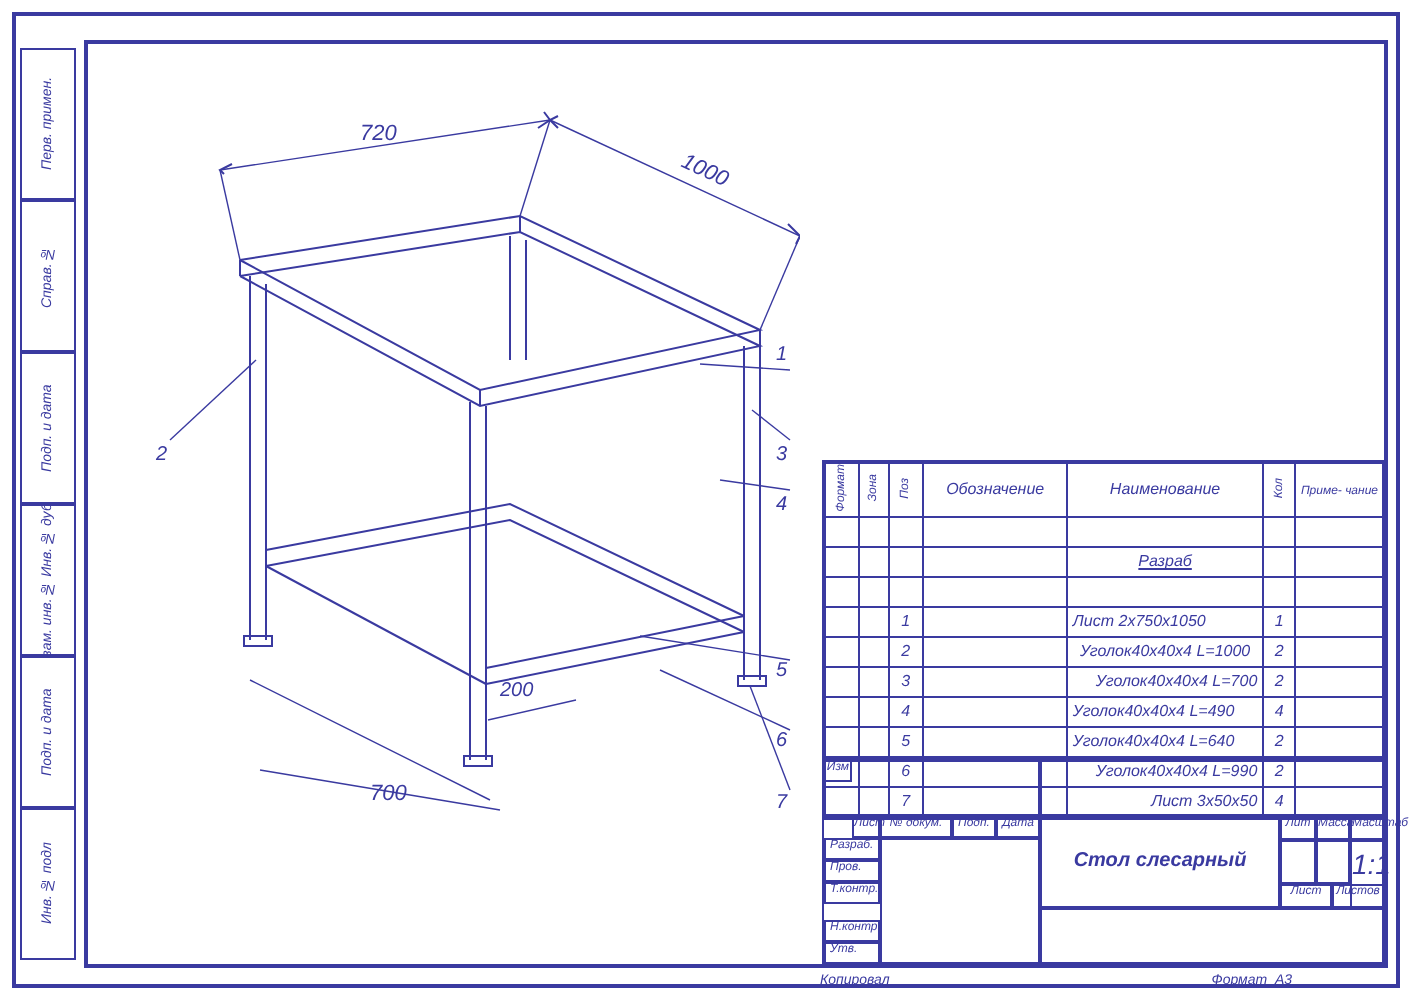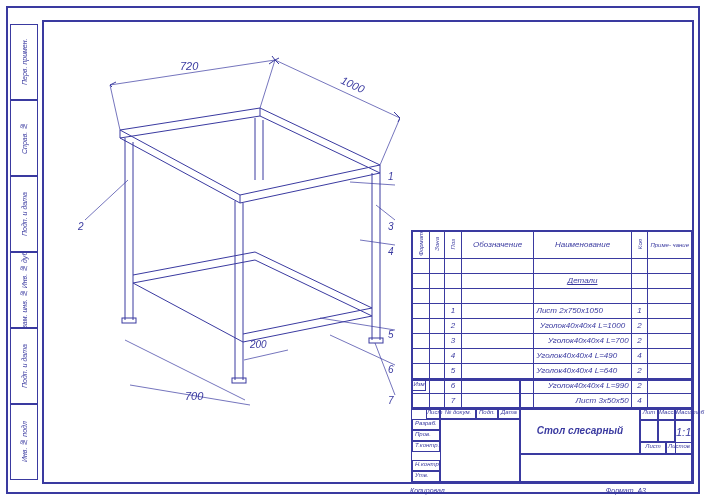--- a/index.html
+++ b/index.html
@@ -124,21 +124,21 @@
             <td></td>
             <td></td>
             <td></td>
             <td></td>
           </tr>
       <tr>
             <td></td>
             <td></td>
             <td></td>
             <td></td>
-            <td style="text-decoration:underline">Детали</td>
+            <td style="text-decoration:underline">Разраб</td>
             <td></td>
             <td></td>
           </tr>
       <tr>
             <td></td>
             <td></td>
             <td></td>
             <td></td>
             <td></td>
             <td></td>
@@ -228,21 +228,21 @@
 
     <div class="row" style="left:108px;top:0;width:172px;height:28px"></div>
     <div class="title-main">Стол слесарный</div>
     <div class="row" style="left:108px;top:28px;width:120px;height:46px"></div>
 
     <div class="row" style="left:228px;top:28px;width:18px;height:12px;font-size:6px;text-align:center">Лит</div>
     <div class="row" style="left:246px;top:28px;width:17px;height:12px;font-size:6px;text-align:center">Масса</div>
     <div class="row" style="left:263px;top:28px;width:17px;height:12px;font-size:6px;text-align:center">Масштаб</div>
     <div class="row" style="left:228px;top:40px;width:18px;height:22px"></div>
     <div class="row" style="left:246px;top:40px;width:17px;height:22px"></div>
-    <div class="row" style="left:263px;top:40px;width:17px;height:34px;font-size:11px;text-align:center;line-height:22px">1:1</div>
+    <div class="row" style="left:263px;top:40px;width:17px;height:34px;font-size:14px;text-align:center;line-height:22px">1:1</div>
     <div class="row" style="left:228px;top:62px;width:26px;height:12px;font-size:6px;text-align:center">Лист</div>
     <div class="row" style="left:254px;top:62px;width:26px;height:12px;font-size:6px;text-align:center">Листов</div>
     <div class="row" style="left:108px;top:74px;width:172px;height:28px"></div>
   </div>
 
   <div style="position:absolute;left:410px;bottom:6px;font-size:7px">Копировал</div>
   <div style="position:absolute;right:60px;bottom:6px;font-size:7px"><span>Формат</span>&nbsp;&nbsp;<span>А3</span></div>
 
 </div>
 

